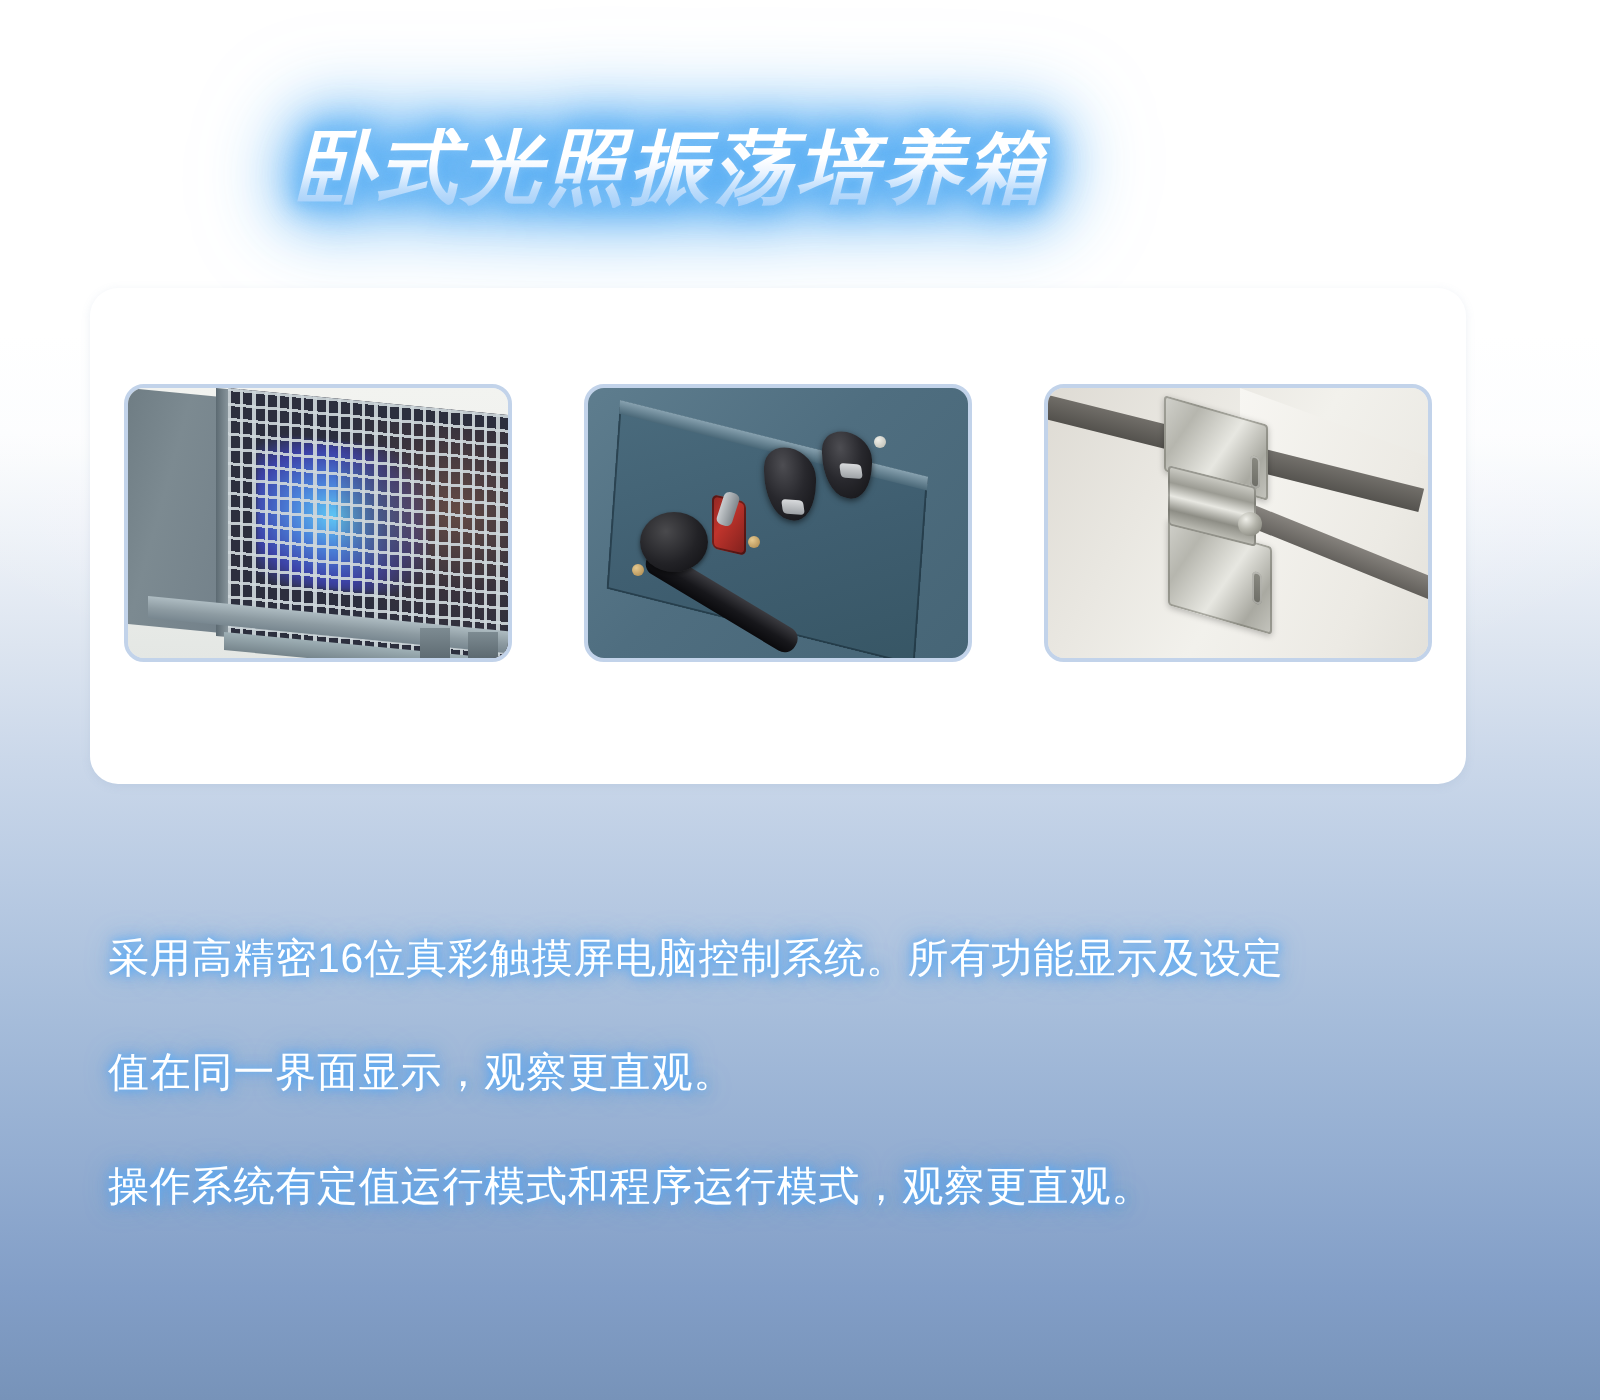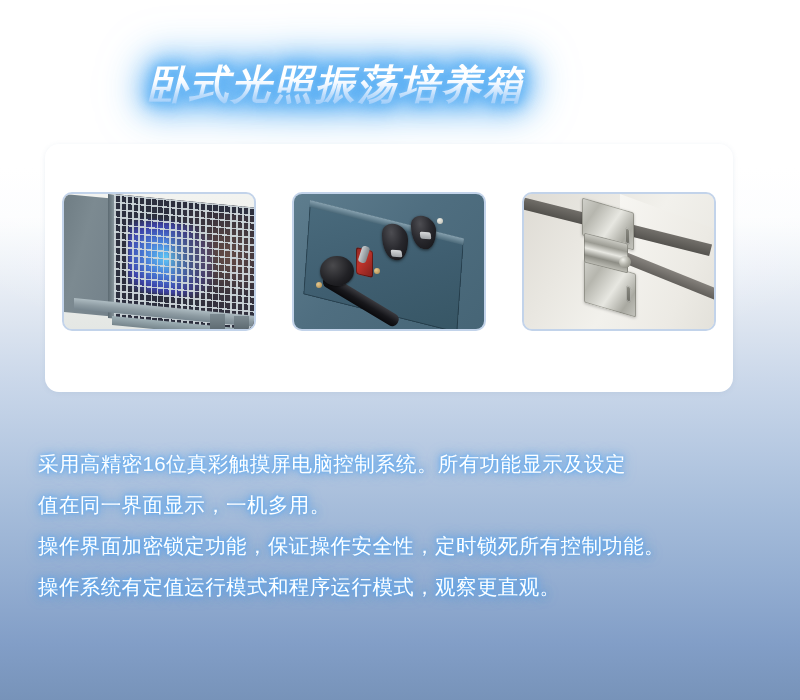--- a/index.html
+++ b/index.html
@@ -326,21 +326,21 @@
   }
 
   
   #desc {
     position: absolute;
     left: 38px;
     top: 443px;
     width: 730px;
   }
   #desc p {
-    margin: 0;
+    margin: 16px;
     font-size: 20.5px;
     line-height: 41px;
     color: #ffffff;
     letter-spacing: 0.4px;
     text-shadow:
       0 0 3px rgba(90,175,250,0.95),
       0 0 7px rgba(70,160,245,0.85),
       0 0 13px rgba(55,145,240,0.6);
   }
 </style>
@@ -404,18 +404,17 @@
           <div class="slot s1"></div>
           <div class="slot s2"></div>
         </div>
       </div>
 
     </div>
   </div>
 
   <div id="desc">
     <p>采用高精密16位真彩触摸屏电脑控制系统。所有功能显示及设定</p>
-    <p>值在同一界面显示，一机多用。</p>
-    <p>操作界面加密锁定功能，保证操作安全性，定时锁死所有控制功能。</p>
+    <p>值在同一界面显示，观察更直观。</p>
     <p>操作系统有定值运行模式和程序运行模式，观察更直观。</p>
   </div>
 
 </div>
 
 </body></html>

